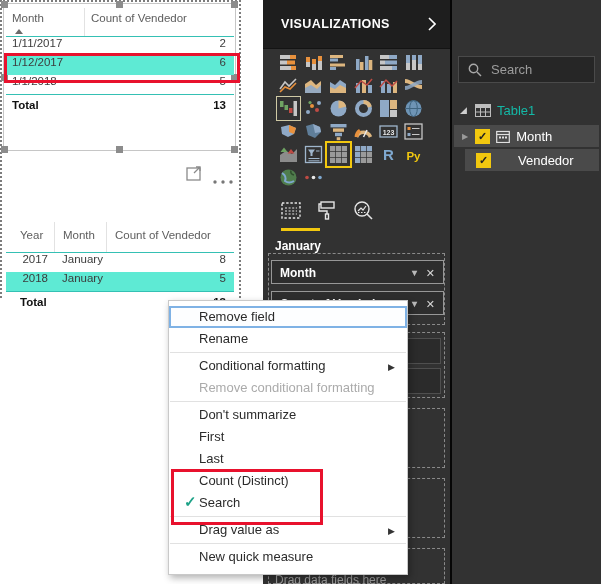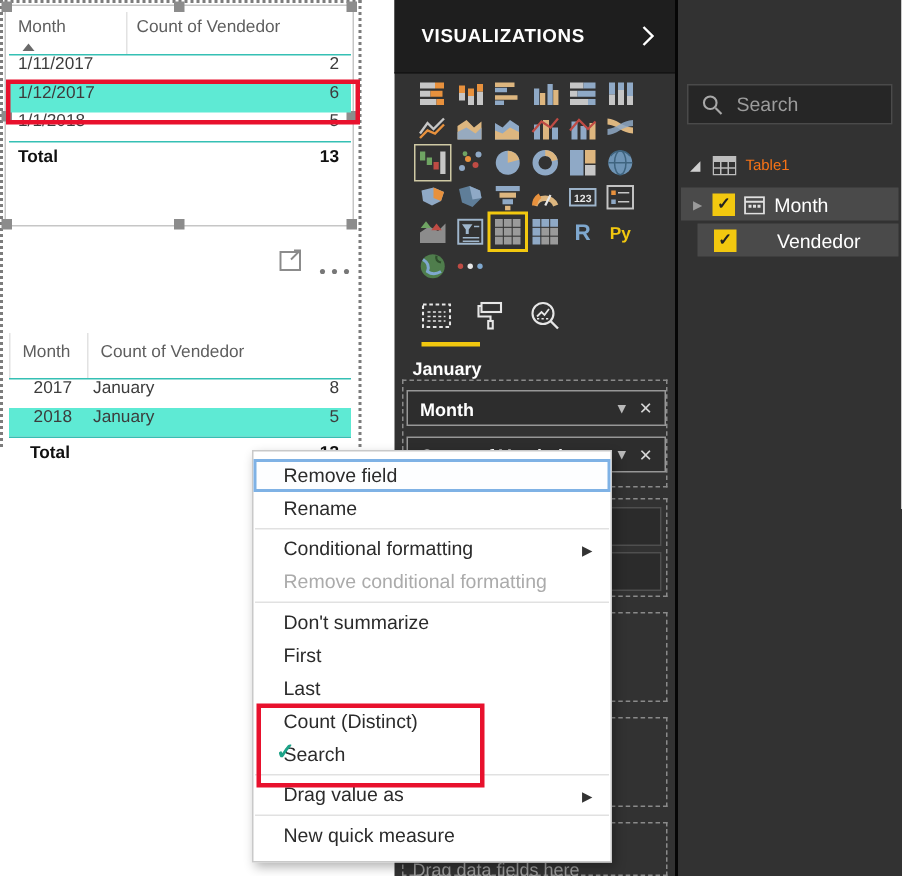--- a/index.html
+++ b/index.html
@@ -60,27 +60,27 @@
   
   #searchbox{position:absolute;left:6px;top:56px;width:137px;height:27px;background:#262626;
              border:1px solid #4a4a4a;box-sizing:border-box;display:flex;align-items:center}
   #searchbox input{background:transparent;border:none;outline:none;color:#cfcfcf;font-size:13px;width:100px;
                    font-family:"Liberation Sans",sans-serif}
   #searchbox input::placeholder{color:#9c9c9c}
   .frow{position:absolute;height:22px;display:flex;align-items:center;color:#fff;font-size:13px}
   .frow .cb{width:15px;height:15px;background:#f2c80f;display:flex;align-items:center;justify-content:center;
             color:#222;font-size:11px;font-weight:bold;line-height:15px}
   .exp{color:#9a9a9a;font-size:8px}
-  .tbl1name{color:#f97316;font-size:10px}
+  .tbl1name{color:#14b8a6;font-size:13px}
 
   
   #menu{position:absolute;left:168px;top:300px;width:240px;height:275px;background:#fff;z-index:50;
         border:1px solid #c9c9c9;box-shadow:2px 3px 7px rgba(0,0,0,.3);box-sizing:border-box;
         padding:5px 0;font-size:13px;color:#2b2b2b}
-  .mi{height:22px;line-height:22px;padding-left:20px;position:relative;cursor:default;white-space:nowrap}
+  .mi{height:22px;line-height:22px;padding-left:30px;position:relative;cursor:default;white-space:nowrap}
   .mi.hov{outline:2px solid #7fb2e5;outline-offset:-2px;background:#fdfeff}
   .mi.dis{color:#ababab}
   .mi .sub{position:absolute;right:12px;top:1px;font-size:9px;color:#333}
   .mi .chk{position:absolute;left:15px;top:-1px;color:#1da287;font-weight:bold;font-size:15px}
   .msep{height:1px;background:#e1e1e1;margin:2px 1px}
 </style>
 </head>
 <body>
 
 <div id="canvas">
@@ -133,20 +133,21 @@
   <div id="moredots">
     <svg width="24" height="6" viewBox="0 0 24 6">
       <circle cx="3" cy="3" r="1.7" fill="#777"></circle>
         <circle cx="11" cy="3" r="1.7" fill="#777"></circle>
         <circle cx="19" cy="3" r="1.7" fill="#777"></circle>
     </svg>
   </div>
 
   <div class="pbitable" style="left:6px;top:222px;width:228px">
     <div class="thead" style="height:30px">
+      <div class="c" style="width:48px;padding:7px 0 0 14px">Year</div>
       <div class="c hsep" style="width:52px;padding:7px 0 0 8px">Month</div>
       <div class="c hsep" style="flex:1;padding:7px 0 0 8px">Count of Vendedor</div>
     </div>
     <div class="trow">
       <div class="c num" style="width:48px;padding-right:6px">2017</div>
       <div class="c" style="width:52px;padding-left:8px">January</div>
       <div class="c num" style="flex:1;padding-right:8px">8</div>
     </div>
     <div class="trow gray">
       <div class="c num" style="width:48px;padding-right:6px">2018</div>

